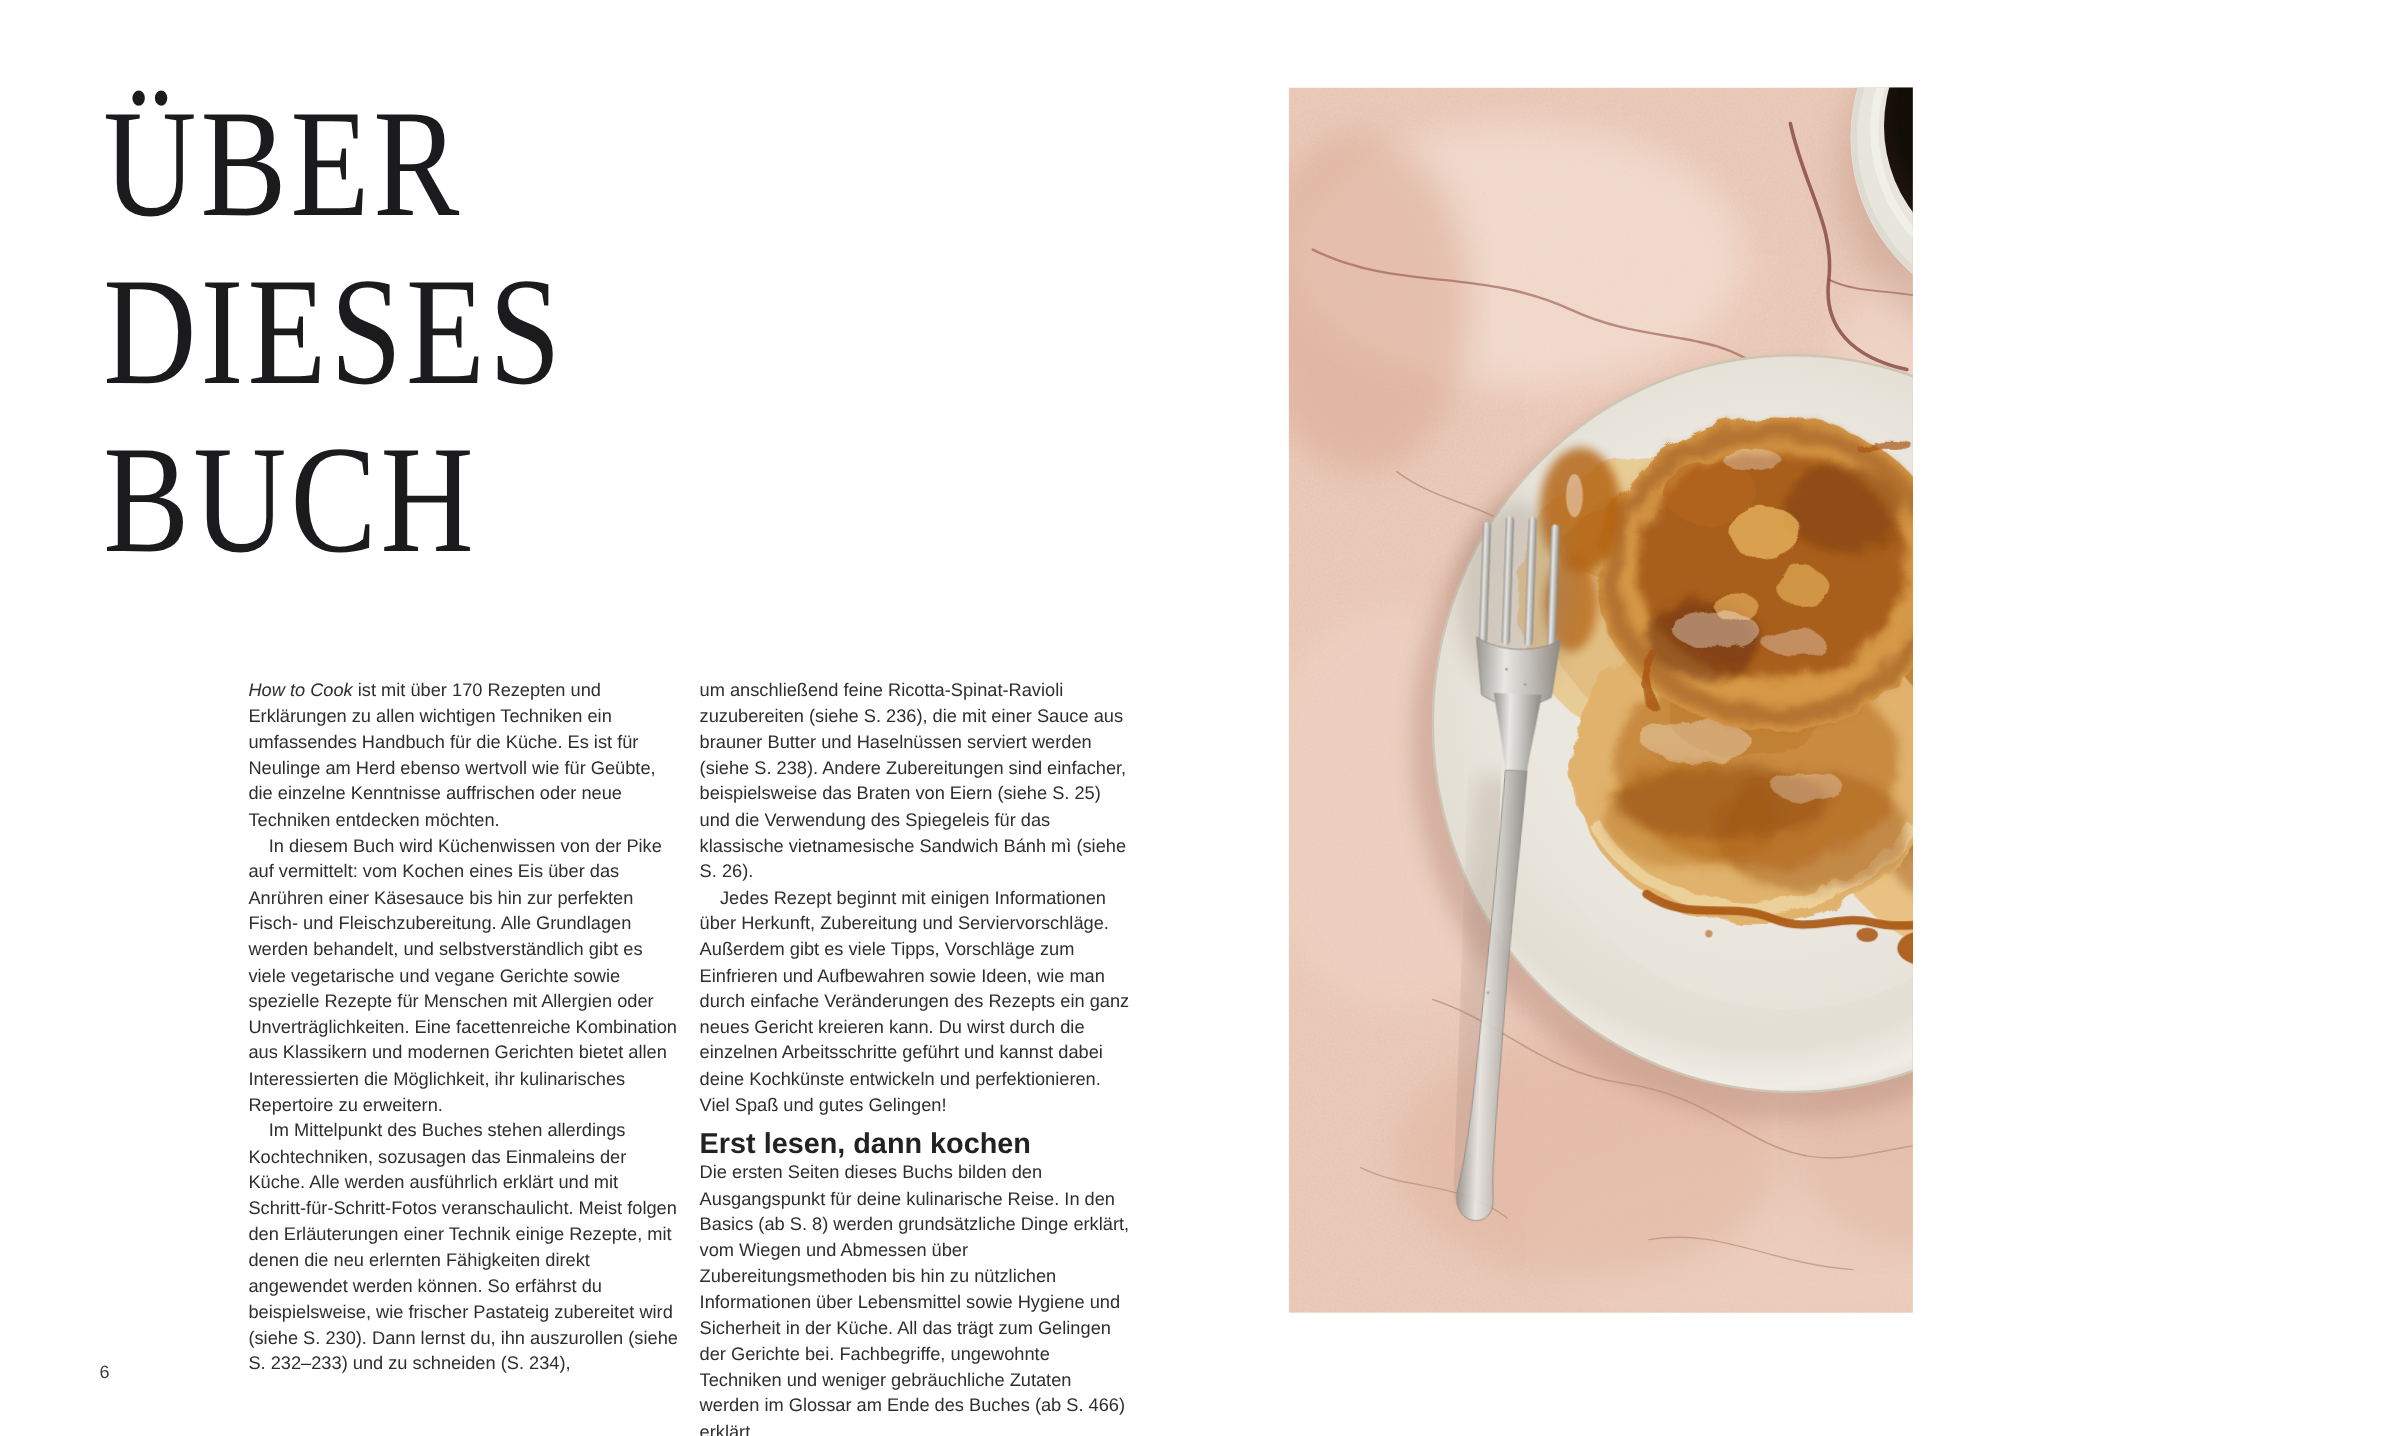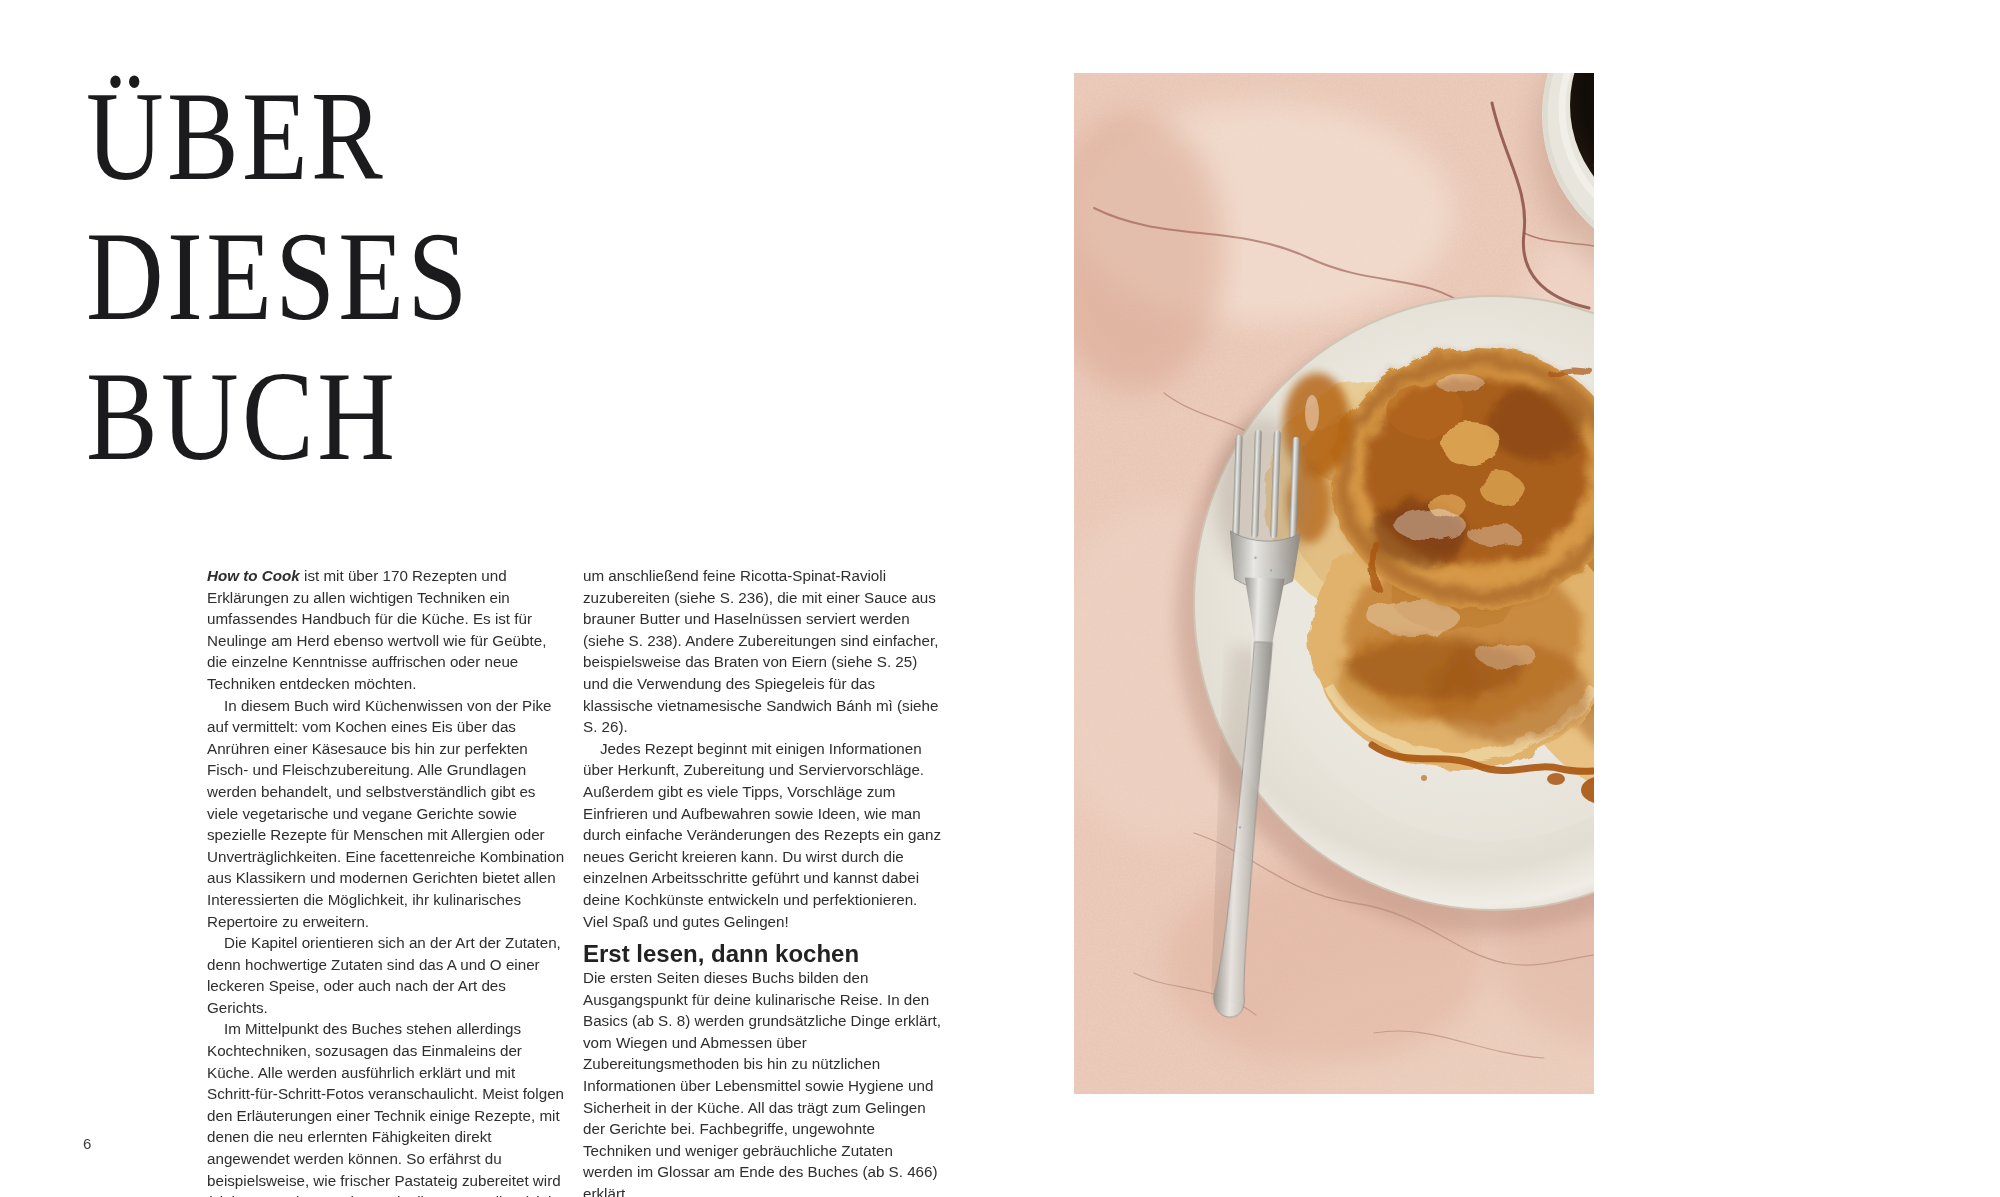--- a/index.html
+++ b/index.html
@@ -17,21 +17,21 @@
   .title span{display:block;}
   .col{
     position:absolute;top:565px;width:358px;
     font-size:15.2px;line-height:21.6px;color:#2e2e2e;
     text-align:left;hyphens:auto;-webkit-hyphens:auto;
   }
   .col1{left:207px;}
   .col2{left:583px;}
   .col p{margin:0;}
   .col p.indent{text-indent:17px;}
-  .col p em{font-style:italic;font-weight:bold;}
+  .col p em{font-style:italic;}
   .subhead{
     font-size:24px;font-weight:700;line-height:23px;color:#222;
     margin:10px 0 2px 0 !important;
   }
   .pagenum-left{
     position:absolute;left:83px;top:1135px;font-size:15px;color:#3c3c3c;
   }
   .footer-right{
     position:absolute;left:1713px;top:1135px;width:206px;
     display:flex;justify-content:space-between;align-items:baseline;
@@ -50,21 +50,20 @@
 
   <h1 class="title">
     <span>ÜBER</span>
     <span>DIESES</span>
     <span>BUCH</span>
   </h1>
 
   <div class="col col1">
     <p><em>How to Cook</em><span> ist mit über 170 Rezepten und Erklärungen zu allen wichtigen Techniken ein umfassendes Handbuch für die Küche. Es ist für Neulinge am Herd ebenso wertvoll wie für Geübte, die einzelne Kenntnisse auffrischen oder neue Techniken entdecken möchten.</span></p>
     <p class="indent">In diesem Buch wird Küchenwissen von der Pike auf vermittelt: vom Kochen eines Eis über das Anrühren einer Käsesauce bis hin zur perfekten Fisch- und Fleischzubereitung. Alle Grundlagen werden behandelt, und selbstverständlich gibt es viele vegetarische und vegane Gerichte sowie spezielle Rezepte für Menschen mit Allergien oder Unverträglichkeiten. Eine facettenreiche Kombination aus Klassikern und modernen Gerichten bietet allen Interessierten die Möglichkeit, ihr kulinarisches Repertoire zu erweitern.</p>
-    <p class="indent">Die Kapitel orientieren sich an der Art der Zutaten, denn hochwertige Zutaten sind das A und O einer leckeren Speise, oder auch nach der Art des Gerichts.</p>
     <p class="indent">Im Mittelpunkt des Buches stehen allerdings Kochtechniken, sozusagen das Einmaleins der Küche. Alle werden ausführlich erklärt und mit Schritt-für-Schritt-Fotos veranschaulicht. Meist folgen den Erläuterungen einer Technik einige Rezepte, mit denen die neu erlernten Fähigkeiten direkt angewendet werden können. So erfährst du beispielsweise, wie frischer Pastateig zubereitet wird (siehe S. 230). Dann lernst du, ihn auszurollen (siehe S. 232–233) und zu schneiden (S. 234),</p>
   </div>
 
   <div class="col col2">
     <p>um anschließend feine Ricotta-Spinat-Ravioli zuzubereiten (siehe S. 236), die mit einer Sauce aus brauner Butter und Haselnüssen serviert werden (siehe S. 238). Andere Zubereitungen sind einfacher, beispielsweise das Braten von Eiern (siehe S. 25) und die Verwendung des Spiegeleis für das klassische vietnamesische Sandwich Bánh mì (siehe S. 26).</p>
     <p class="indent">Jedes Rezept beginnt mit einigen Informationen über Herkunft, Zubereitung und Serviervorschläge. Außerdem gibt es viele Tipps, Vorschläge zum Einfrieren und Aufbewahren sowie Ideen, wie man durch einfache Veränderungen des Rezepts ein ganz neues Gericht kreieren kann. Du wirst durch die einzelnen Arbeitsschritte geführt und kannst dabei deine Kochkünste entwickeln und perfektionieren. Viel Spaß und gutes Gelingen!</p>
     <p class="subhead">Erst lesen, dann kochen</p>
     <p>Die ersten Seiten dieses Buchs bilden den Ausgangspunkt für deine kulinarische Reise. In den Basics (ab S. 8) werden grundsätzliche Dinge erklärt, vom Wiegen und Abmessen über Zubereitungsmethoden bis hin zu nützlichen Informationen über Lebensmittel sowie Hygiene und Sicherheit in der Küche. All das trägt zum Gelingen der Gerichte bei. Fachbegriffe, ungewohnte Techniken und weniger gebräuchliche Zutaten werden im Glossar am Ende des Buches (ab S. 466) erklärt.</p>
   </div>
 

